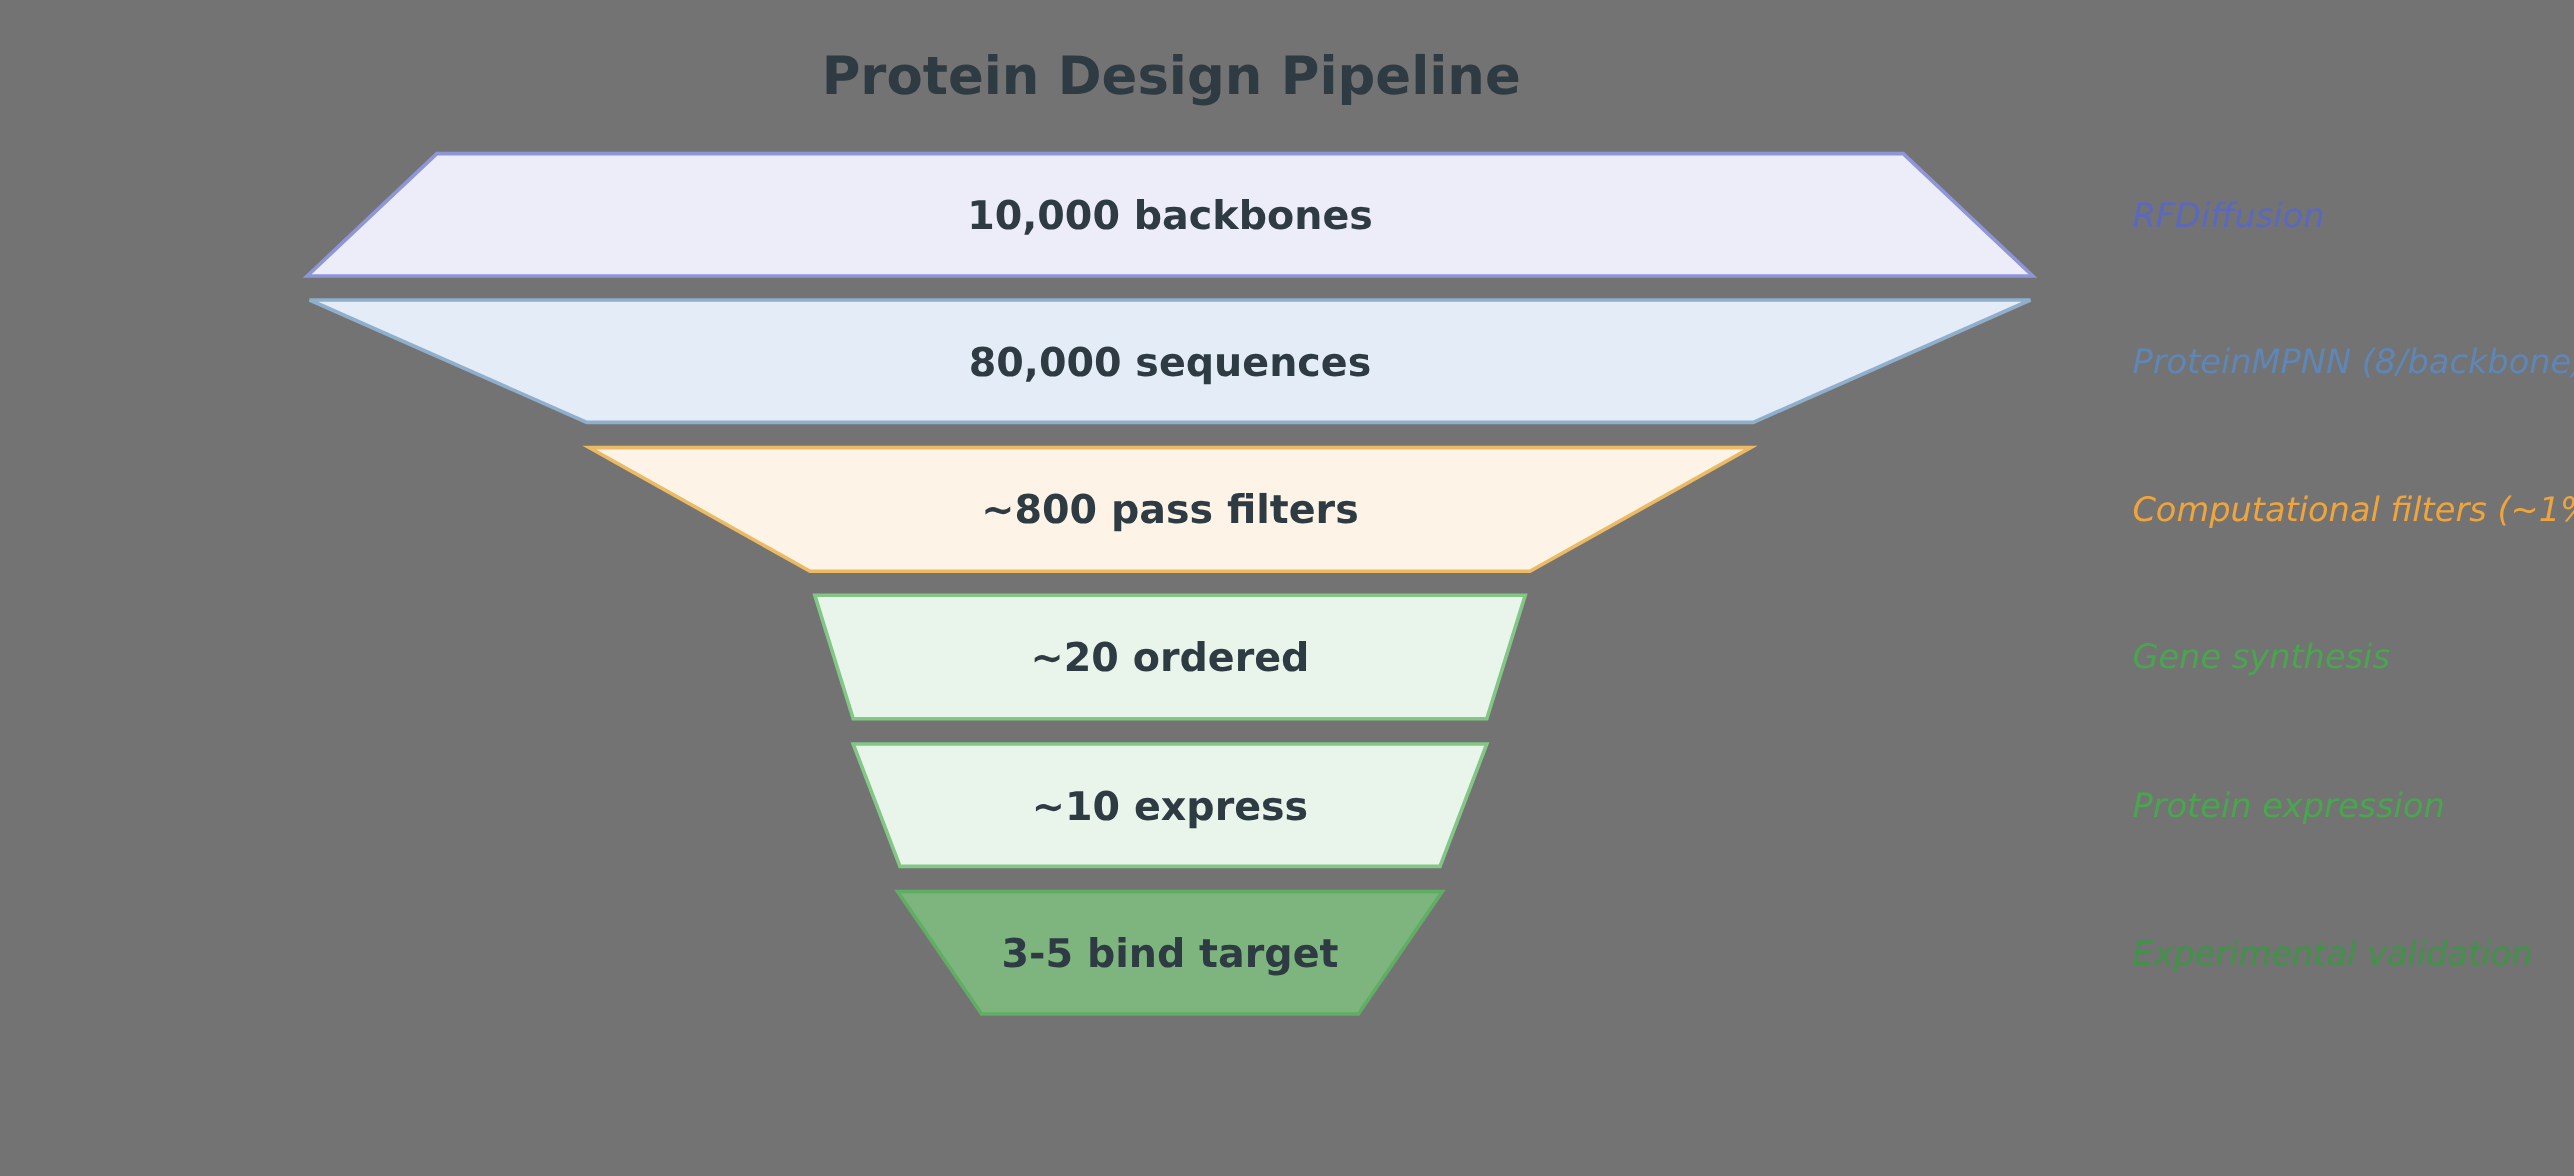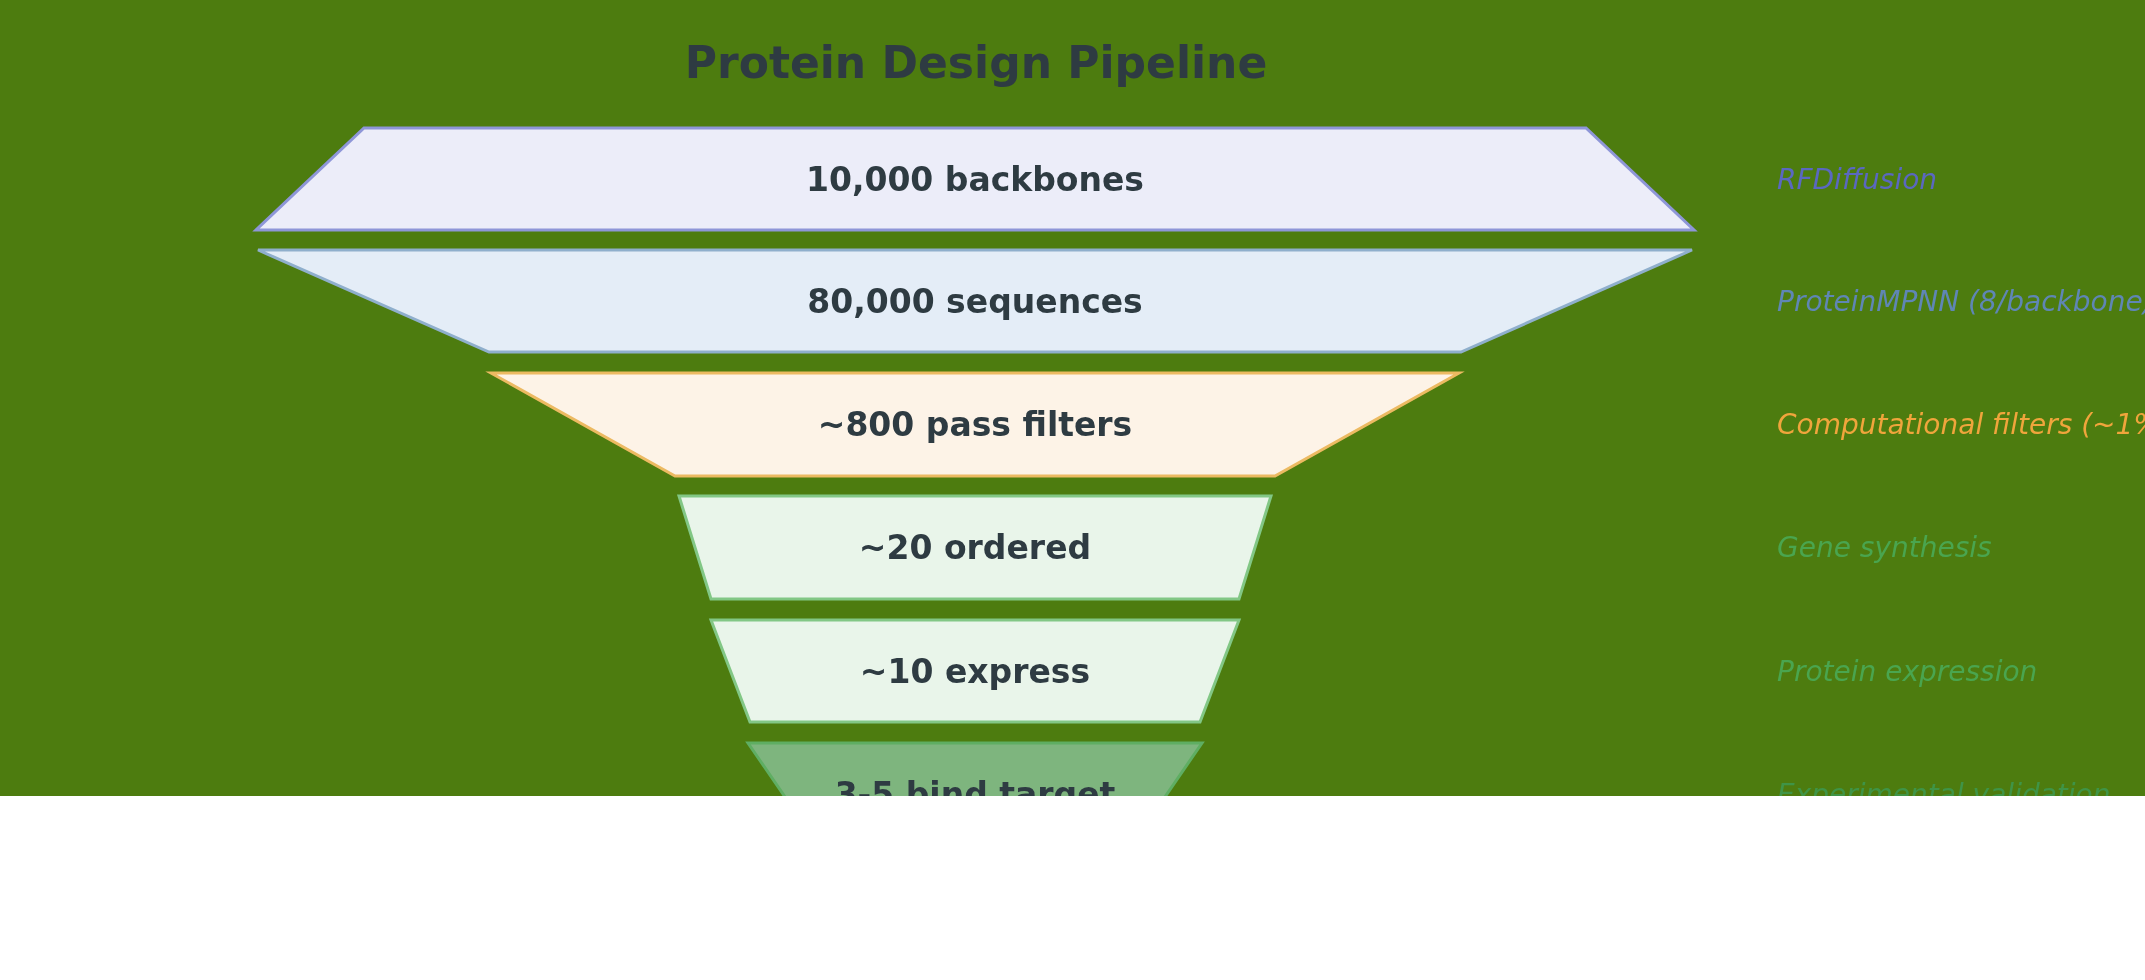--- a/index.html
+++ b/index.html
@@ -3,22 +3,22 @@
 <meta charset="utf-8">
 <style>
   html, body {
     margin: 0;
     padding: 0;
     background: #ffffff;
   }
   .canvas {
     position: relative;
     width: 2145px;
-    height: 796px;
-    background: #4d7c0f;
+    height: 980px;
+    background: #737373;
     overflow: hidden;
     font-family: "DejaVu Sans", "Liberation Sans", sans-serif;
   }
   svg { display: block; }
   .chart-title {
     font-family: "DejaVu Sans", "Liberation Sans", sans-serif;
     font-size: 44px;
     font-weight: bold;
   }
   .stage-label {

